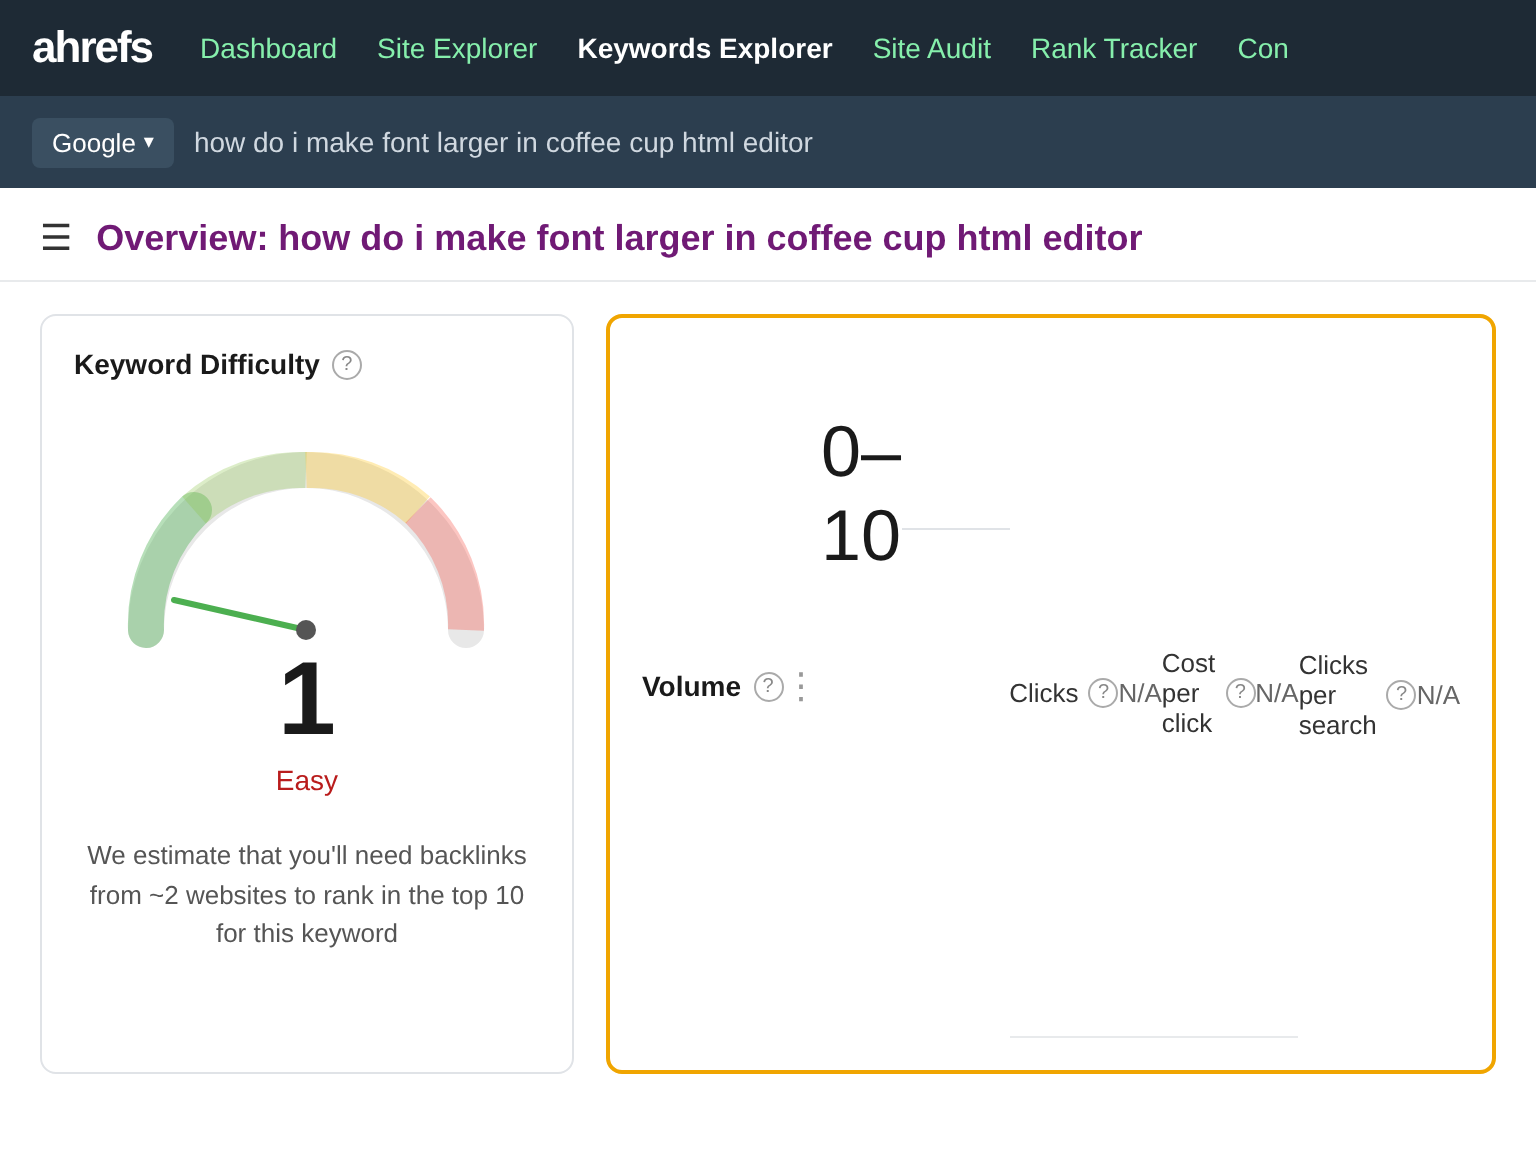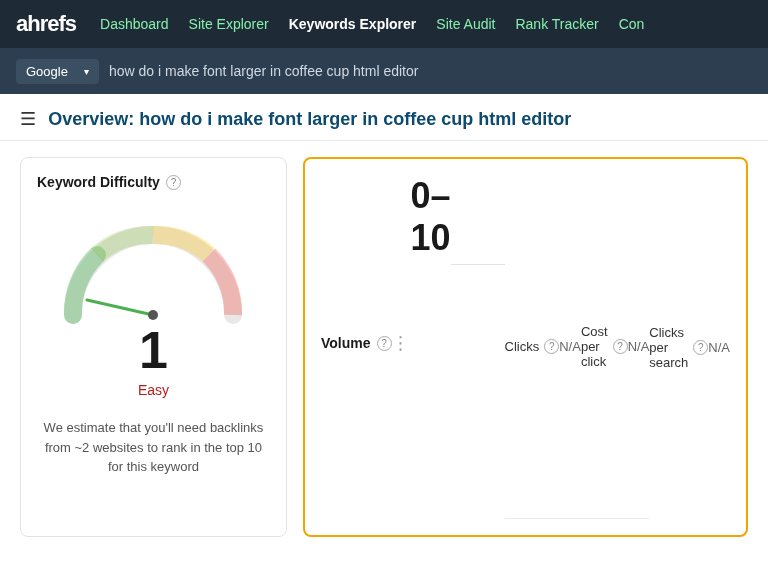--- a/index.html
+++ b/index.html
@@ -49,21 +49,21 @@
     .search-engine-select {
       background: #3a4f61;
       color: #fff;
       border: none;
       border-radius: 4px;
       padding: 5px 10px;
       font-size: 13px;
       cursor: pointer;
       display: flex;
       align-items: center;
-      gap: 16px;
+      gap: 4px;
     }
     .search-engine-select .chevron {
       font-size: 10px;
     }
     .search-input {
       background: transparent;
       border: none;
       color: #d0d8e0;
       font-size: 14px;
       flex: 1;
@@ -79,21 +79,21 @@
       border-bottom: 1px solid #e8eaec;
     }
     .hamburger-icon {
       font-size: 18px;
       color: #333;
       cursor: pointer;
     }
     .page-title {
       font-size: 18px;
       font-weight: 700;
-      color: #0c4a6e;
+      color: #701a75;
     }
 
     
     .cards-section {
       display: flex;
       padding: 16px 20px;
       gap: 16px;
     }
 
     
@@ -192,23 +192,24 @@
       gap: 6px;
     }
     .three-dots {
       color: #999;
       font-size: 18px;
       cursor: pointer;
       letter-spacing: 1px;
     }
     .volume-value {
       font-size: 36px;
-      font-weight: 700;
+      font-weight: 400;
       color: #1a1a1a;
       margin-bottom: 12px;
+      margin-top: 30px;
     }
 
     
     .bar-chart {
       display: flex;
       align-items: flex-end;
       gap: 3px;
       height: 90px;
       margin-bottom: 16px;
       padding-bottom: 4px;

